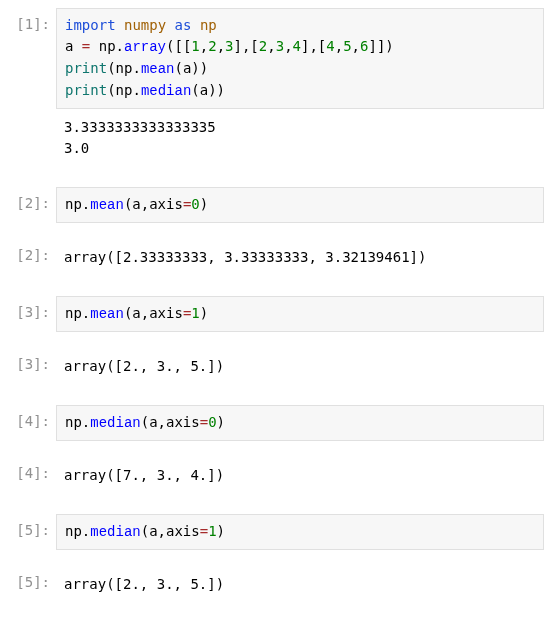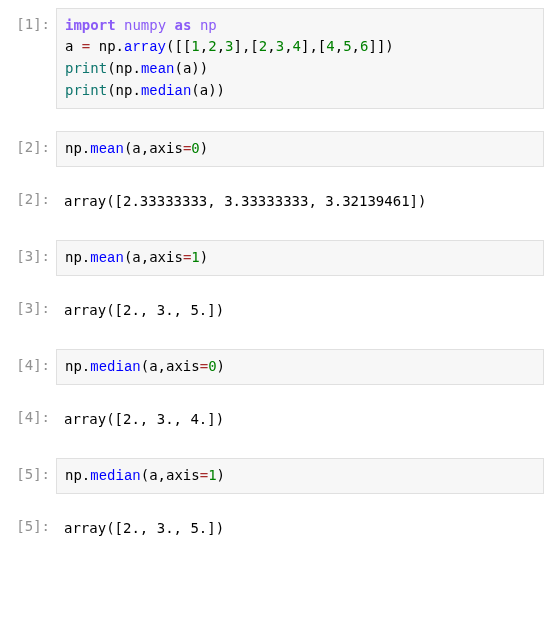--- a/index.html
+++ b/index.html
@@ -43,38 +43,45 @@
   }
   .output-area {
     padding: 2px 8px 6px 8px;
     white-space: pre;
     font-family: inherit;
   }
   .sep {
     height: 16px;
   }
   
-  .kw   { color: #8b5cf6; font-weight: bold; } 
-  .nn   { color: #8b5cf6; }                       
+  .kw   { color: #1d4ed8; font-weight: normal; } 
+  .nn   { color: #a16207; }                       
   .func { color: #0000ff; font-family: Liberation Mono, monospace; }                       
   .num  { color: #008000; }                    
   .builtin { color: #0f766e; }                 
   .op   { color: #a52a2a; }
 </style>
 </head>
 <body>
 
 <div id="notebook">
     <div class="cell">
       <div class="prompt">[1]:</div>
       <div class="cell-body">
         <div class="input-area"><span class="kw">import</span><span> </span><span class="nn">numpy</span><span> </span><span class="kw">as</span><span> </span><span class="nn">np</span><span>
 </span><span>a </span><span class="op">=</span><span> np.</span><span class="func">array</span><span>([[</span><span class="num">1</span><span>,</span><span class="num">2</span><span>,</span><span class="num">3</span><span>],[</span><span class="num">2</span><span>,</span><span class="num">3</span><span>,</span><span class="num">4</span><span>],[</span><span class="num">4</span><span>,</span><span class="num">5</span><span>,</span><span class="num">6</span><span>]])</span><span>
 </span><span class="builtin">print</span><span>(np.</span><span class="func">mean</span><span>(a))</span><span>
 </span><span class="builtin">print</span><span>(np.</span><span class="func">median</span><span>(a))</span></div>
+      </div>
+    </div>
+    <div class="cell">
+      <div class="prompt output"></div>
+      <div class="cell-body">
+        <div class="output-area">3.3333333333333335
+3.0</div>
       </div>
     </div>
     <div class="sep"></div>
     <div class="cell">
       <div class="prompt">[2]:</div>
       <div class="cell-body">
         <div class="input-area"><span>np.</span><span class="func">mean</span><span>(a,axis</span><span class="op">=</span><span class="num">0</span><span>)</span></div>
       </div>
     </div>
     <div class="sep"></div>
@@ -102,21 +109,21 @@
     <div class="cell">
       <div class="prompt">[4]:</div>
       <div class="cell-body">
         <div class="input-area"><span>np.</span><span class="func">median</span><span>(a,axis</span><span class="op">=</span><span class="num">0</span><span>)</span></div>
       </div>
     </div>
     <div class="sep"></div>
     <div class="cell">
       <div class="prompt output">[4]:</div>
       <div class="cell-body">
-        <div class="output-area">array([2., 3., 4.])</div>
+        <div class="output-area">array([7., 3., 4.])</div>
       </div>
     </div>
     <div class="sep"></div>
     <div class="cell">
       <div class="prompt">[5]:</div>
       <div class="cell-body">
         <div class="input-area"><span>np.</span><span class="func">median</span><span>(a,axis</span><span class="op">=</span><span class="num">1</span><span>)</span></div>
       </div>
     </div>
     <div class="sep"></div>

